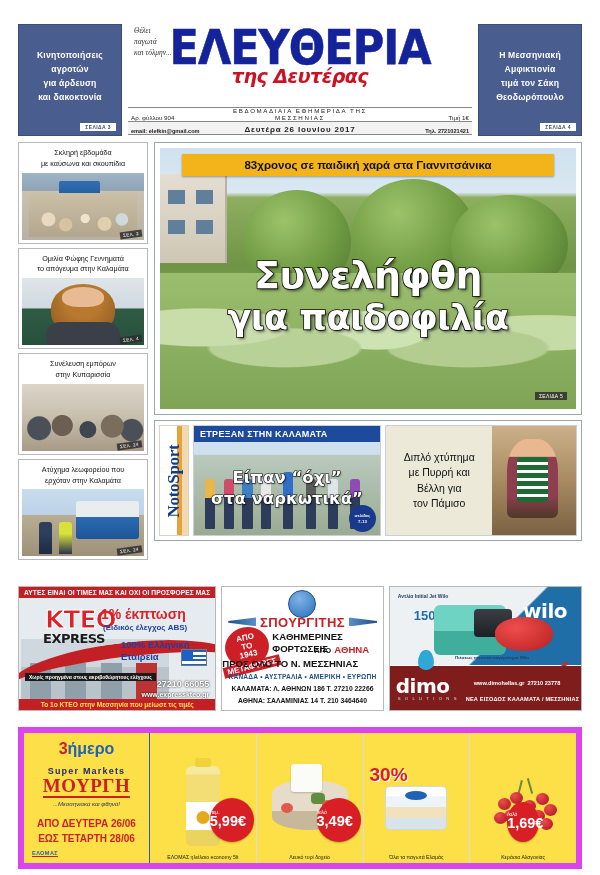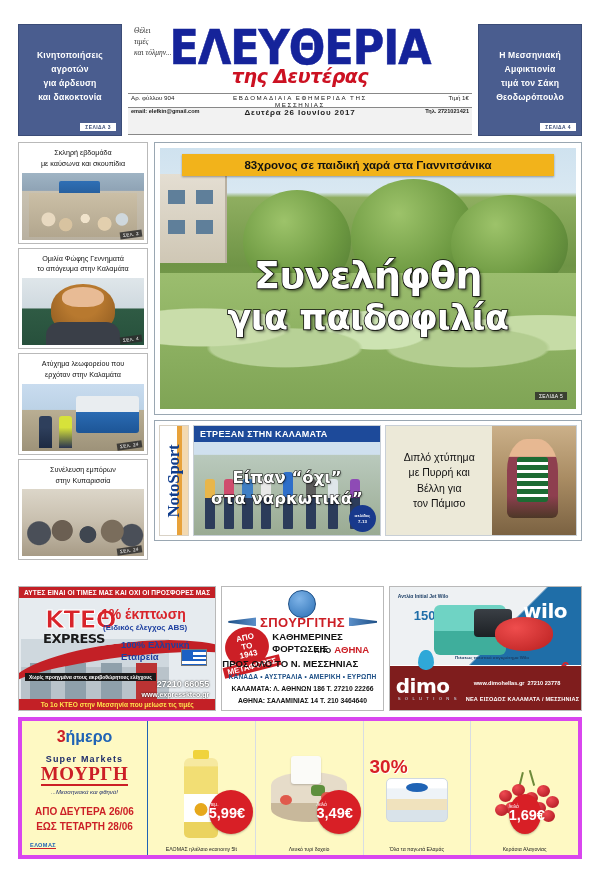--- a/index.html
+++ b/index.html
@@ -82,24 +82,24 @@
     color: #cc1122;
     text-align: center;
     margin-top: -4px;
     letter-spacing: -0.5px;
   }
   .strip {
     position: absolute;
     left: 6px; right: 6px;
     border-top: 1px solid #888;
     display: flex;
-    align-items: flex-start;
+    align-items: flex-end;
     font-size: 6.2px;
     color: #222;
-    height: 28px;
+    height: 14px;
   }
   .strip-1 { bottom: 15px; }
   .strip-2 { bottom: 1px; border-bottom: 1px solid #888; background: #f2f2f2; }
   .strip .left { width: 90px; text-align: left; padding-left: 3px; }
   .strip .center { flex: 1; text-align: center; letter-spacing: 1.6px; }
   .strip .right { width: 90px; text-align: right; padding-right: 3px; }
   .strip-2 .center { font-weight: bold; font-size: 8px; letter-spacing: .8px; }
   .strip-2 .left, .strip-2 .right { font-weight: bold; font-size: 5.6px; }
 
   
@@ -524,24 +524,24 @@
   .ad-wilo .drop {
     position:absolute; left:28px; top:-16px; width:16px; height:20px;
     background:#2fa8d8; border-radius:50% 50% 50% 50% / 70% 70% 40% 40%;
     transform: rotate(0deg);
   }
   .ad-wilo .w-web { position:absolute; left:84px; top:14px; font-size:5.6px; font-weight:bold; }
   .ad-wilo .w-addr { position:absolute; left:76px; top:30px; font-size:5.6px; font-weight:bold; letter-spacing:.2px; }
 
   
   .ad-super {
-    margin: 6px 18px 0 18px;
-    border: 4px solid #d946ef;
+    margin: 16px 18px 0 18px;
+    border: 6px solid #d946ef;
     height: 142px;
-    background: #fef9c3;
+    background: #fde047;
     display: flex;
     position: relative;
     overflow: hidden;
   }
   .sm-panel {
     width: 126px; border-right: 1px solid #1f63b5;
     display: flex; flex-direction: column; align-items: center;
     padding: 5px 4px; position: relative;
   }
   .sm-3imero { font-weight: bold; font-size: 16px; color: #1f63b5; margin-top: 2px; }
@@ -623,21 +623,21 @@
       <div class="ear-line">Κινητοποιήσεις</div>
       <div class="ear-line">αγροτών</div>
       <div class="ear-line">για άρδευση</div>
       <div class="ear-line">και δακοκτονία</div>
       <div class="ear-page">ΣΕΛΙΔΑ 3</div>
     </div>
 
     <div class="nameplate">
       <div class="motto">
         <div>Θέλει</div>
-        <div>τιμές</div>
+        <div>παγωτά</div>
         <div>και τόλμην...</div>
       </div>
       <div class="logo-row">
         <span class="logo-main">ΕΛΕΥΘΕΡΙΑ</span>
       </div>
       <div class="logo-sub">της Δευτέρας</div>
 
       <div class="strip strip-1">
         <div class="left">Αρ. φύλλου 904</div>
         <div class="center">ΕΒΔΟΜΑΔΙΑΙΑ ΕΦΗΜΕΡΙΔΑ ΤΗΣ ΜΕΣΣΗΝΙΑΣ</div>
@@ -686,40 +686,40 @@
             <div class="hair"></div>
               <div class="hair2"></div>
               <div class="body"></div>
           </div>
           <div class="pagetag">ΣΕΛ. 4</div>
         </div>
       </div>
 
       <div class="teaser">
         <div class="teaser-cap">
+          <div>Συνέλευση εμπόρων</div>
+          <div>στην Κυπαρισσία</div>
+        </div>
+        <div class="teaser-img">
+          <div class="ph ph-meet"></div>
+          <div class="pagetag">ΣΕΛ. 24</div>
+        </div>
+      </div>
+
+      <div class="teaser">
+        <div class="teaser-cap">
           <div>Ατύχημα λεωφορείου που</div>
           <div>ερχόταν στην Καλαμάτα</div>
         </div>
         <div class="teaser-img">
           <div class="ph ph-bus">
             <div class="busbody"></div>
               <div class="cop1"></div>
               <div class="cop2"></div>
           </div>
-          <div class="pagetag">ΣΕΛ. 24</div>
-        </div>
-      </div>
-
-      <div class="teaser">
-        <div class="teaser-cap">
-          <div>Συνέλευση εμπόρων</div>
-          <div>στην Κυπαρισσία</div>
-        </div>
-        <div class="teaser-img">
-          <div class="ph ph-meet"></div>
           <div class="pagetag">ΣΕΛ. 24</div>
         </div>
       </div>
     </div>
 
     <div class="col-main">
 
       <div class="lead">
         <div class="lead-inner">
           <div class="lead-photo">

